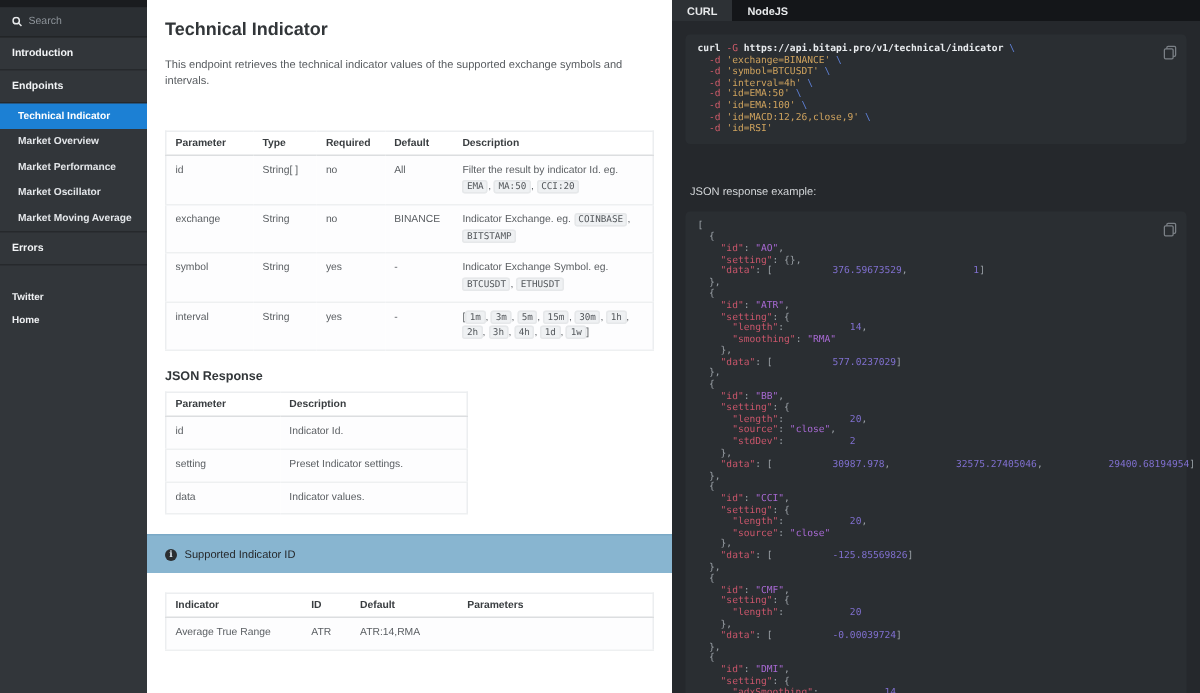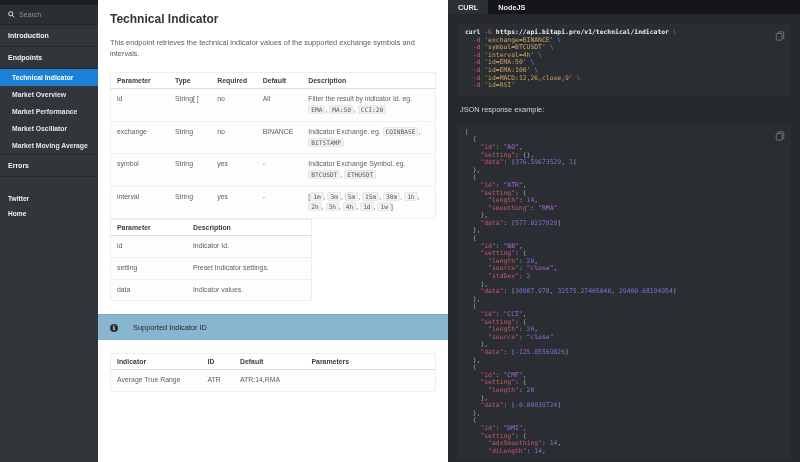--- a/index.html
+++ b/index.html
@@ -13,47 +13,47 @@
   .search-row svg { flex-shrink:0; }
   .side-section { padding:7px 8px; font-size:7px; font-weight:bold; border-bottom:1px solid #26292c; color:#f2f4f6; }
   .side-sub { padding:5px 8px 5px 12px; font-size:6.8px; font-weight:bold; color:#e4e7ea; cursor:pointer; }
   .side-sub.active { background:#1c80d4; color:#fff; }
   .side-footer { margin-top:14px; }
   .side-footer .flink { padding:4px 8px; font-size:6.6px; font-weight:bold; color:#eef0f2; cursor:pointer; }
 
   
   .main { width:350px; flex-shrink:0; background:#fff; padding:8px 12px 0; overflow:hidden; }
   .page-title { font-size:12px; font-weight:bold; color:#323639; margin:4px 0 12px; }
-  .intro-text { font-size:7.4px; color:#575b5f; line-height:1.45; margin-bottom:13px; }
+  .intro-text { font-size:7.4px; color:#575b5f; line-height:1.45; margin-bottom:28px; }
   .sec-heading { font-size:8.4px; font-weight:bold; color:#323639; margin:11px 0 6px; }
   .code-bar { background:#f3f4f6; color:#5d6166; font-family:"DejaVu Sans Mono", monospace; font-size:6.6px; padding:5px 7px; border-radius:2px; margin-bottom:4px; }
   table { width:100%; border-collapse:collapse; font-size:6.9px; color:#5a5e62; border:1px solid #eceef0; }
   th { text-align:left; font-weight:bold; color:#393d40; padding:4px 6px; border-bottom:1px solid #dcdee0; background:#fff; font-size:6.9px; }
   td { padding:5px 6px; border-bottom:1px solid #eef0f1; vertical-align:top; background:#fdfdfe; line-height:1.55; }
   .chip { background:#eff1f3; border:1px solid #e6e8ea; border-radius:2px; padding:0 2px; font-family:"DejaVu Sans Mono", monospace; font-size:6.2px; color:#53575b; white-space:nowrap; }
-  .notice-banner { margin:13px -12px 13px; background:#88b5d0; border-top:1px solid #7aa9c6; padding:8px 12px; display:flex; align-items:center; gap:15px; color:#25282b; font-size:7.4px; }
+  .notice-banner { margin:13px -12px 13px; background:#88b5d0; border-top:1px solid #7aa9c6; padding:8px 12px; display:flex; align-items:center; gap:5px; color:#25282b; font-size:7.4px; }
   .info-dot { width:8px; height:8px; border-radius:50%; background:#2b2e31; color:#d9e4ec; font-size:6px; font-weight:bold; display:inline-flex; align-items:center; justify-content:center; font-family:"DejaVu Serif", serif; flex-shrink:0; }
 
   
   .right { flex:1; background:#25282c; color:#c9cdd1; display:flex; flex-direction:column; overflow:hidden; }
   .tabbar { background:#141619; display:flex; height:14px; flex-shrink:0; }
   .tab { padding:0 10px; font-size:7.3px; font-weight:bold; color:#e8eaec; display:flex; align-items:center; cursor:pointer; }
   .tab.active { background:#2d3135; }
   .codeblock { position:relative; margin:9px 9px 0; background:#2a2e32; border-radius:3px; padding:6px 8px; }
   .code-line { font-family:"DejaVu Sans Mono", monospace; font-size:6.4px; line-height:7.6px; white-space:pre; }
   .copy-btn { position:absolute; top:4px; right:6px; cursor:pointer; opacity:.85; }
-  .json-label { font-size:7.4px; color:#d4d7da; margin:9px 12px 0; }
+  .json-label { font-size:7.4px; color:#d4d7da; margin:27px 12px 0; }
   .tk-w { color:#e8ebee; font-weight:bold; }
   .tk-r { color:#d05c6a; }
   .tk-y { color:#cfa35e; }
   .tk-e { color:#5f82d9; }
   .tk-p { color:#9aa0a6; }
   .tk-k { color:#c9566b; }
   .tk-s { color:#a869d3; }
-  .tk-n { color:#8070d0; }
+  .tk-n { color:#8070d0;padding-left:40px; }
 </style>
 </head>
 <body>
 
 <nav class="sidebar">
   <div class="side-topstrip"></div>
   <div class="search-row">
     <span style="display:inline-flex;">
       <svg width="7" height="7" viewBox="0 0 10 10">
           <circle cx="4" cy="4" r="3" fill="none" stroke="#e8eaec" stroke-width="1.4"></circle>
@@ -118,20 +118,21 @@
         <tr>
           <td>interval</td>
           <td>String</td>
           <td>yes</td>
           <td>-</td>
           <td><span>[</span><span class="chip">1m</span><span>, </span><span class="chip">3m</span><span>, </span><span class="chip">5m</span><span>, </span><span class="chip">15m</span><span>, </span><span class="chip">30m</span><span>, </span><span class="chip">1h</span><span>, </span><span class="chip">2h</span><span>, </span><span class="chip">3h</span><span>, </span><span class="chip">4h</span><span>, </span><span class="chip">1d</span><span>, </span><span class="chip">1w</span><span>]</span></td>
         </tr>
       </tbody>
   </table>
 
+  <h3 class="sec-heading">JSON Response</h3>
   <table style="width:62%">
     <thead>
       <tr>
         <th style="width:38%">Parameter</th>
         <th>Description</th>
       </tr>
     </thead>
     <tbody>
         <tr>
           <td>id</td>

